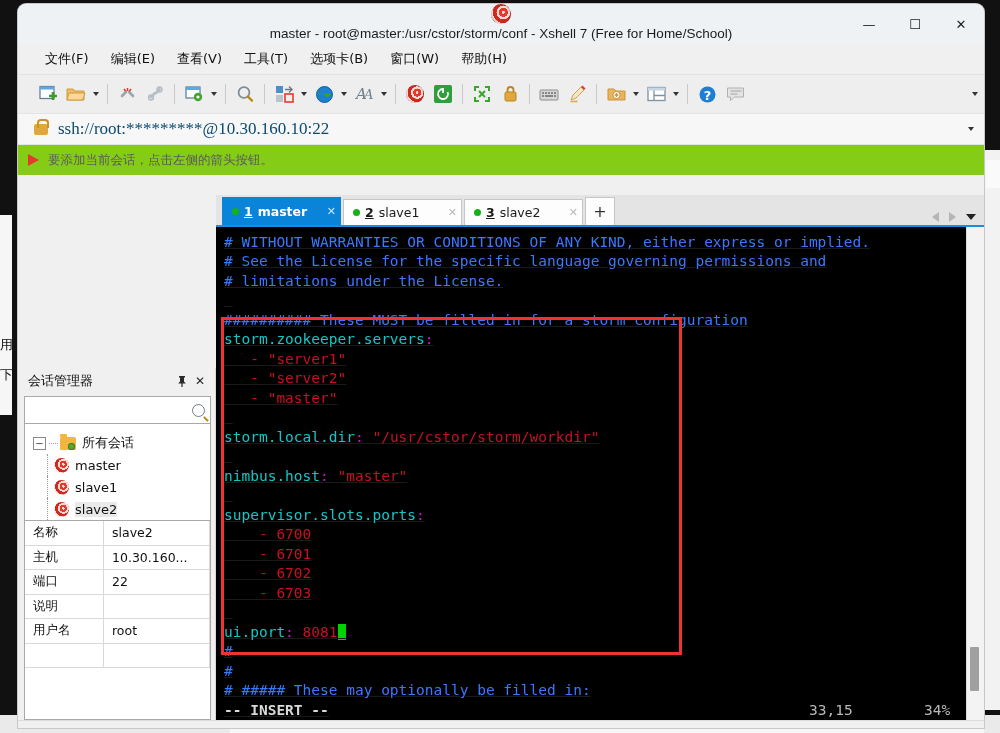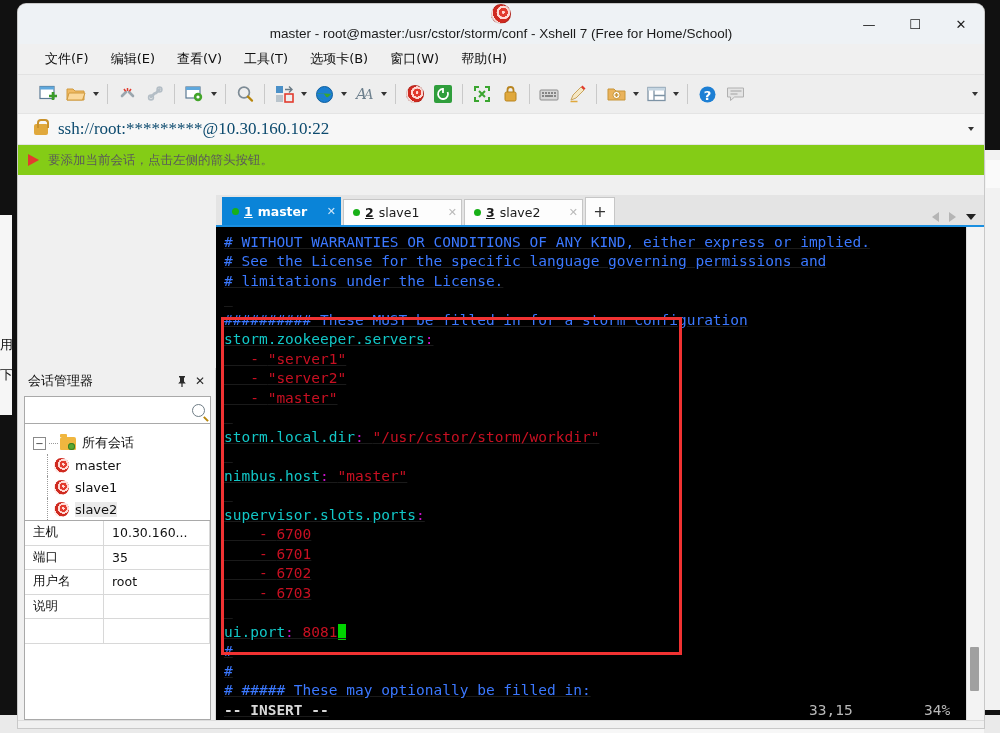--- a/index.html
+++ b/index.html
@@ -387,35 +387,39 @@
         </div>
         <div class="tnode child sel">
           <div class="vline"></div>
           <div class="snail-sm"></div>
           <span class="lbl">slave2</span>
         </div>
       </div>
       <div id="sess-props">
         <table>
           <tbody>
+              <tr>
+            <td class="k">名称</td>
+            <td>slave2</td>
+          </tr>
           <tr>
             <td class="k">主机</td>
             <td>10.30.160...</td>
           </tr>
           <tr>
             <td class="k">端口</td>
-            <td>35</td>
+            <td>22</td>
+          </tr>
+          <tr>
+            <td class="k">说明</td>
+            <td></td>
           </tr>
           <tr>
             <td class="k">用户名</td>
             <td>root</td>
-          </tr>
-          <tr>
-            <td class="k">说明</td>
-            <td></td>
           </tr>
           <tr class="blank">
             <td class="k"></td>
             <td></td>
           </tr>
         </tbody>
           </table>
       </div>
     </div>
 

